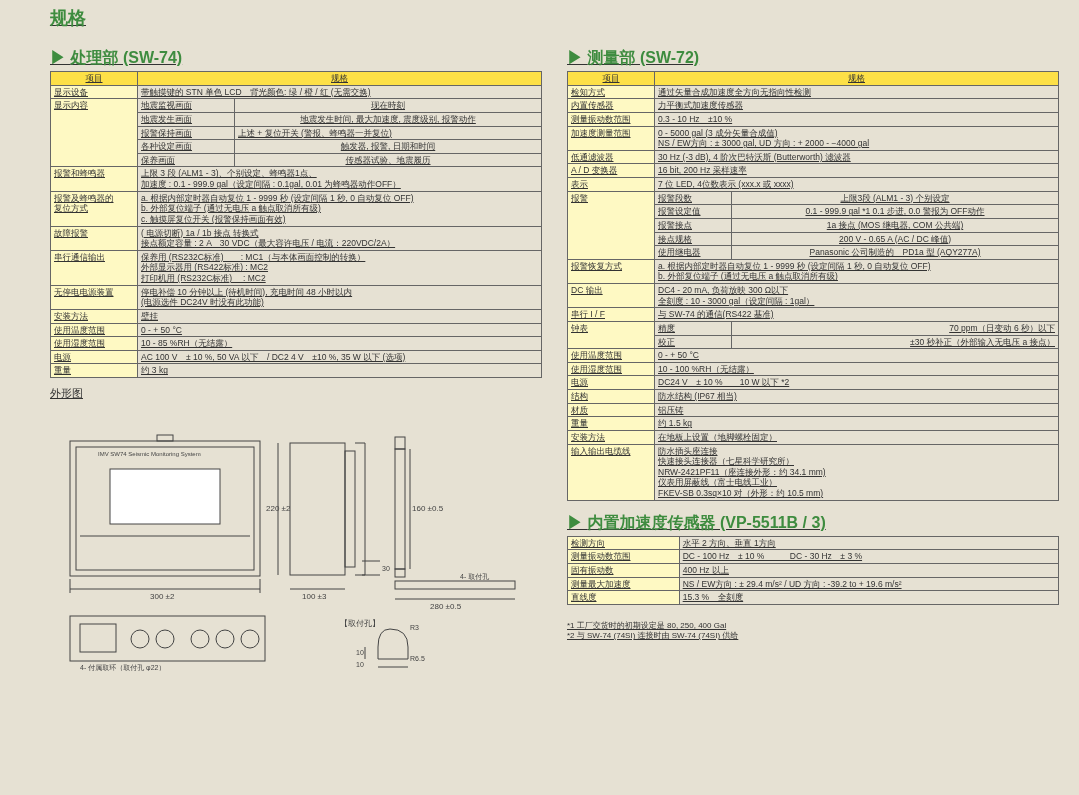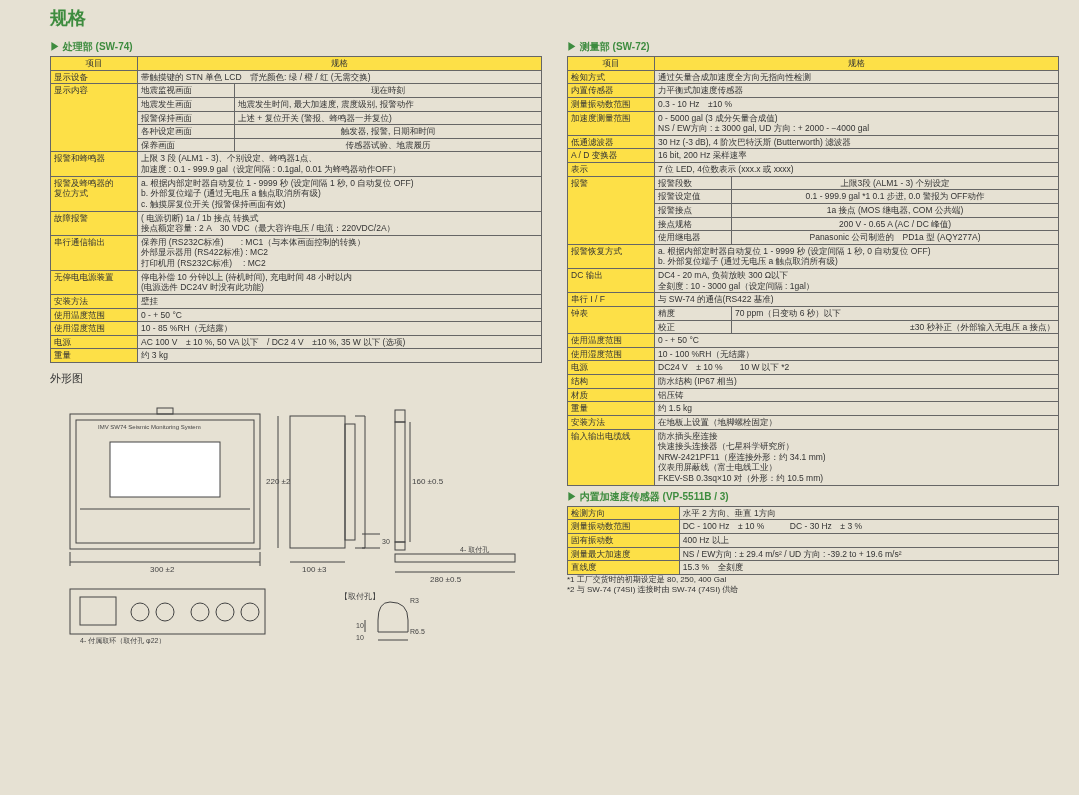--- a/index.html
+++ b/index.html
@@ -9,39 +9,40 @@
     font-family: "Microsoft YaHei", Arial, sans-serif;
     font-size: 9px;
     color: #333;
     width: 1079px;
   }
   .page {
     padding: 6px 20px 20px 50px;
     position: relative;
     width: 1009px;
     height: 769px;
+    text-decoration: underline;
   }
   h1 {
     color: #3e8c3f;
     font-size: 18px;
     font-weight: bold;
     margin: 0 0 6px 0;
   }
   .cols {
     display: flex;
     gap: 25px;
   }
   .col {
     flex: 1;
   }
   .sec-title {
     color: #3e8c3f;
-    font-size: 10px;
+    font-size: 16px;
     font-weight: bold;
-    margin: 4px 0 2px 0;
+    margin: 12px 0 2px 0;
   }
   .sec-title::before {
     content: "▶ ";
     color: #3e8c3f;
   }
   table.spec {
     border-collapse: collapse;
     width: 100%;
     font-size: 8.5px;
     line-height: 1.25;
@@ -51,36 +52,36 @@
     padding: 1px 3px;
     vertical-align: top;
     text-align: left;
   }
   table.spec th {
     background: #fde047;
     font-weight: normal;
     text-align: center;
   }
   .keycell {
-    background: #fde047;
+    background: #fef9c3;
   }
   .outline-box {
     margin-top: 8px;
   }
   .outline-label {
     font-size: 11px;
-    margin-bottom: 8px;
+    margin-bottom: 20px;
   }
   .outline-svg {
     width: 480px;
   }
   .footnote {
     font-size: 8px;
     line-height: 1.3;
-    margin-top: 0;
+    margin-top: 16px;
   }
 </style>
 </head>
 <body>
 
 <div class="page">
   <h1>规格</h1>
 
   <div class="cols">
 
@@ -99,21 +100,21 @@
             <td colspan="2">带触摸键的 STN 单色 LCD　背光颜色: 绿 / 橙 / 红 (无需交换)</td>
             </tr>
 
         <tr>
               <td class="keycell" rowspan="5">显示内容</td>
             <td style="width:90px">地震监视画面</td>
             <td style="text-align:center">现在時刻</td>
             </tr>
         <tr>
               <td>地震发生画面</td>
-              <td style="">地震发生时间, 最大加速度, 震度级别, 报警动作</td>
+              <td style="text-align:center">地震发生时间, 最大加速度, 震度级别, 报警动作</td>
             </tr>
         <tr>
               <td>报警保持画面</td>
               <td style="text-align:left">上述 + 复位开关 (警报、蜂鸣器一并复位)</td>
             </tr>
         <tr>
               <td>各种设定画面</td>
               <td style="text-align:center">触发器, 报警, 日期和时间</td>
             </tr>
         <tr>
@@ -308,21 +309,21 @@
 全刻度 : 10 - 3000 gal（设定间隔 : 1gal）</td>
             </tr>
         <tr>
               <td class="keycell">串行 I / F</td>
               <td colspan="2">与 SW-74 的通信(RS422 基准)</td>
             </tr>
 
         <tr>
               <td class="keycell" rowspan="2">钟表</td>
             <td>精度</td>
-            <td style="text-align:left">70 ppm（日变动 6 秒）以下</td>
+            <td style="text-align:right">70 ppm（日变动 6 秒）以下</td>
             </tr>
         <tr>
               <td>校正</td>
               <td style="text-align:right">±30 秒补正（外部输入无电压 a 接点）</td>
             </tr>
         <tr>
               <td class="keycell">使用温度范围</td>
               <td colspan="2">0  - + 50 °C</td>
             </tr>
         <tr>

